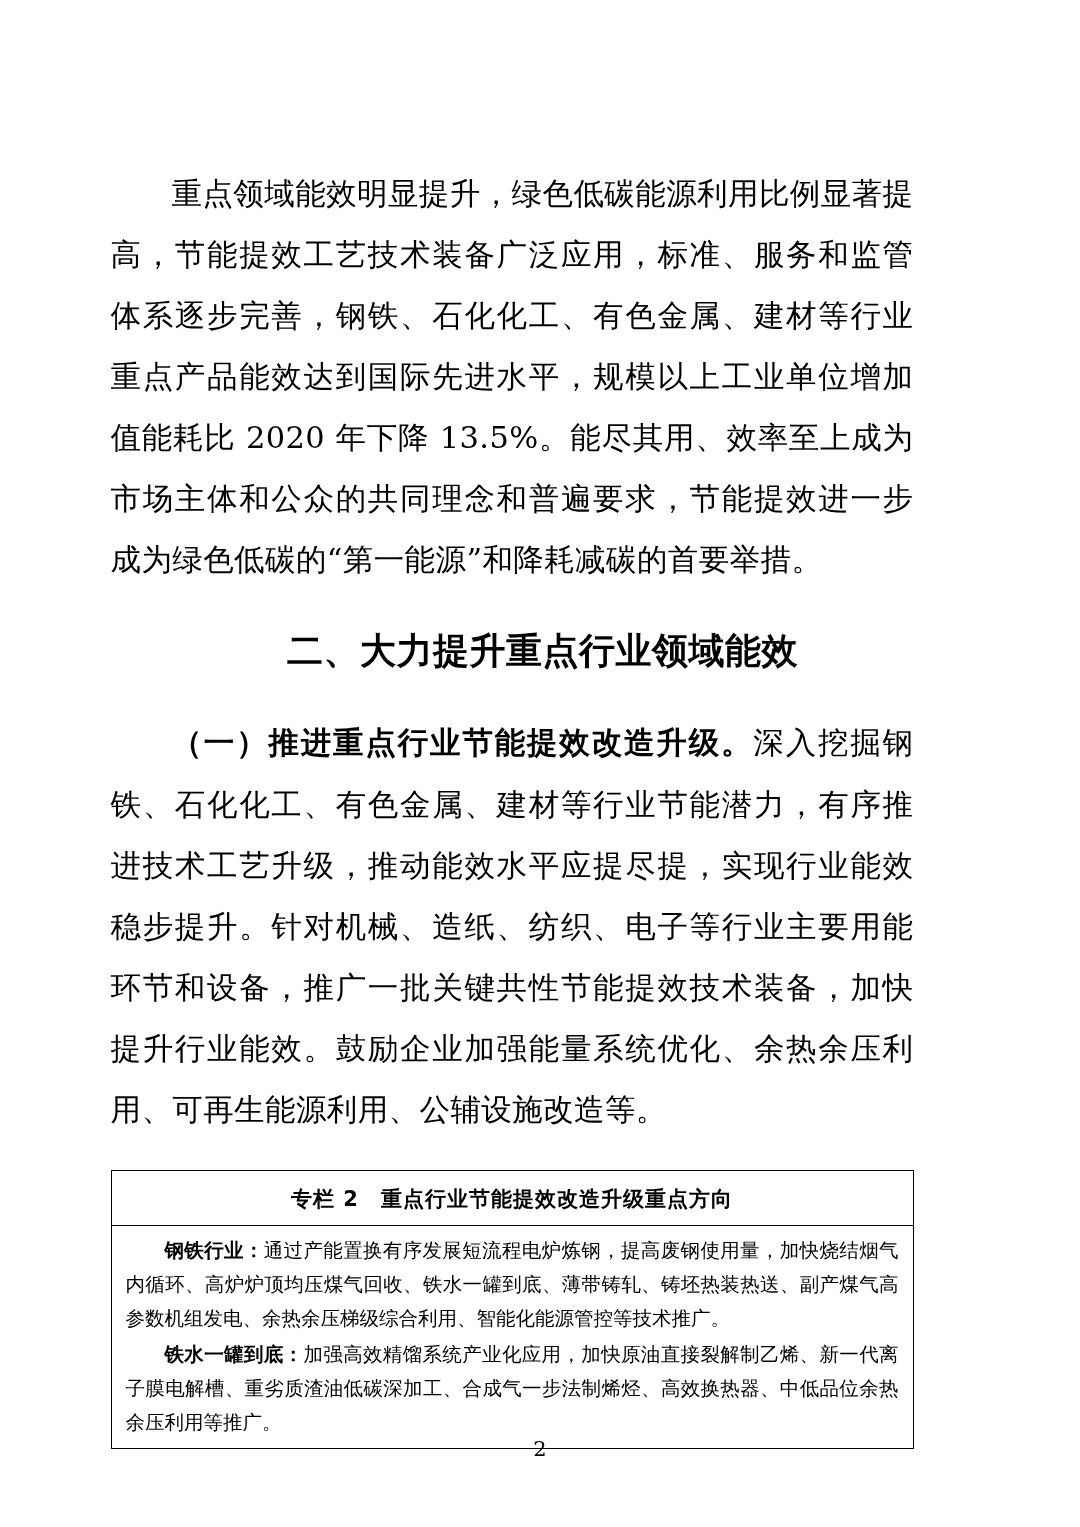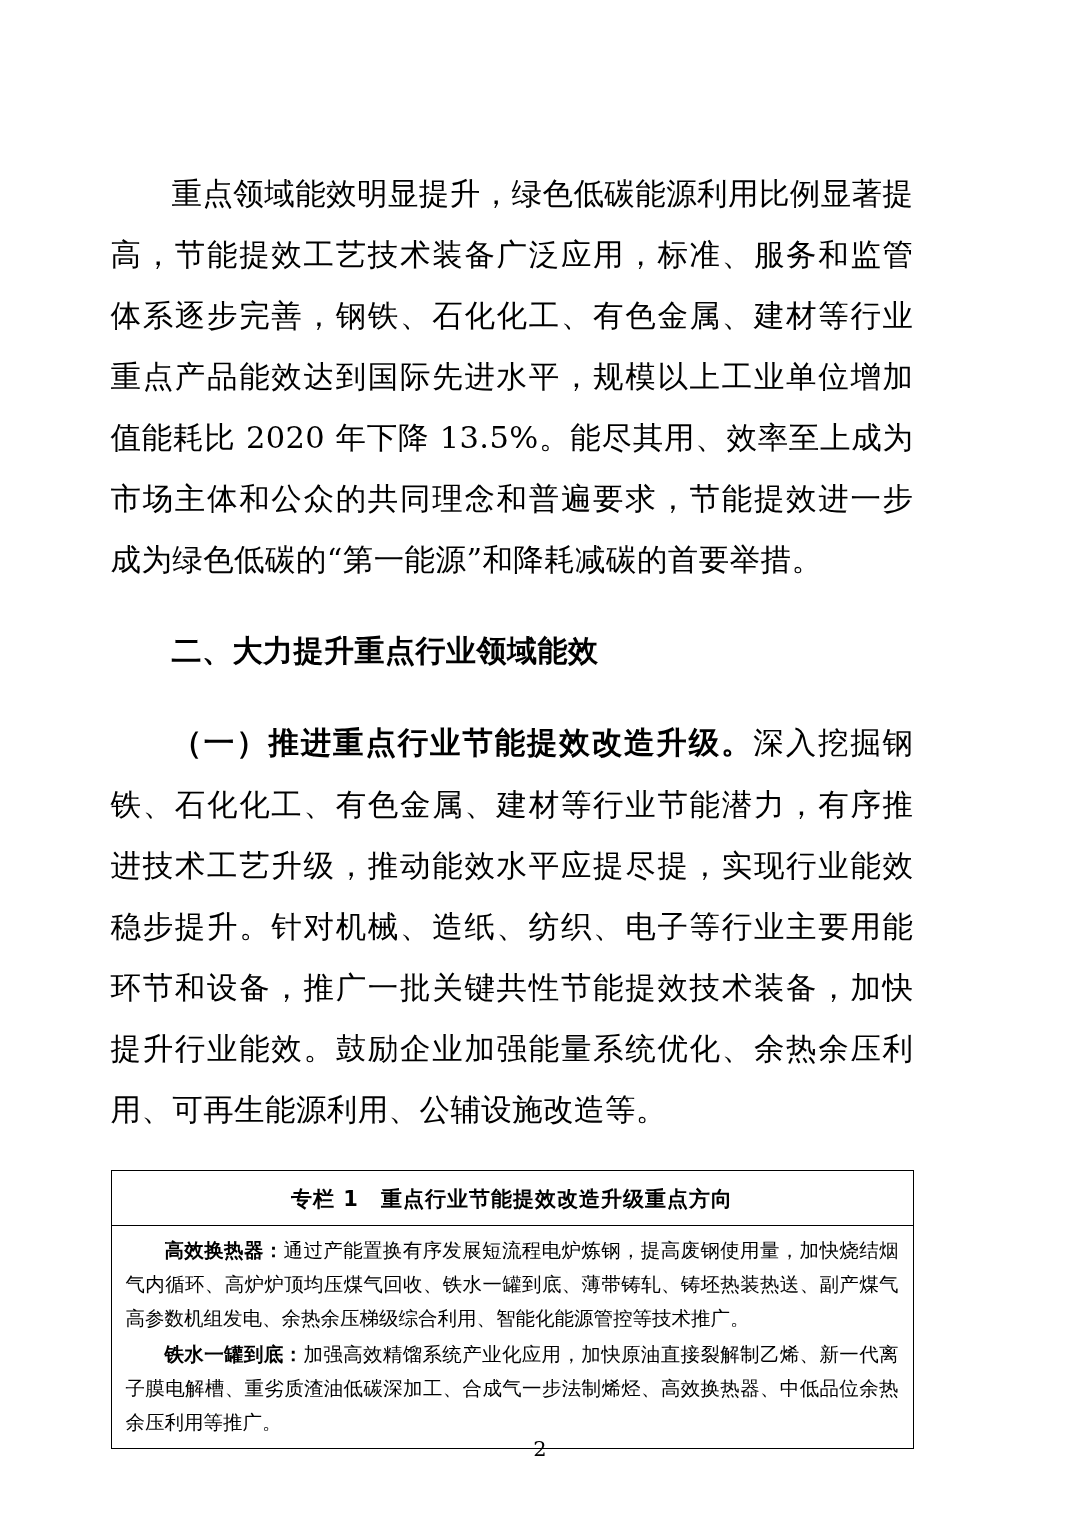--- a/index.html
+++ b/index.html
@@ -26,25 +26,26 @@
     line-height: 61px;
     text-align: justify;
     text-justify: inter-ideograph;
     letter-spacing: 0.4px;
   }
   .para-indent {
     text-indent: 61px;
   }
   .heading-2 {
     font-family: "DejaVu Sans", "Liberation Sans", sans-serif;
-    font-size: 30px;
+    font-size: 36px;
     font-weight: bold;
     line-height: 61px;
     text-indent: 61px;
     letter-spacing: 0.5px;
+    text-align: center;
   }
   .sub-heading-lead {
     font-family: Liberation Serif, serif;
     font-weight: bold;
   }
   .box {
     margin-top: 22px;
     border: 1.5px solid #000000;
     box-sizing: border-box;
     padding: 0;
@@ -90,23 +91,23 @@
 <div class="page">
 
   <p class="body-text para-indent">重点领域能效明显提升，绿色低碳能源利用比例显著提高，节能提效工艺技术装备广泛应用，标准、服务和监管体系逐步完善，钢铁、石化化工、有色金属、建材等行业重点产品能效达到国际先进水平，规模以上工业单位增加值能耗比 2020 年下降 13.5%。能尽其用、效率至上成为市场主体和公众的共同理念和普遍要求，节能提效进一步成为绿色低碳的“第一能源”和降耗减碳的首要举措。</p>
 
   <h2 class="heading-2">二、大力提升重点行业领域能效</h2>
 
 
   <p class="body-text para-indent"><span class="sub-heading-lead">（一）推进重点行业节能提效改造升级。</span><span>深入挖掘钢铁、石化化工、有色金属、建材等行业节能潜力，有序推进技术工艺升级，推动能效水平应提尽提，实现行业能效稳步提升。针对机械、造纸、纺织、电子等行业主要用能环节和设备，推广一批关键共性节能提效技术装备，加快提升行业能效。鼓励企业加强能量系统优化、余热余压利用、可再生能源利用、公辅设施改造等。</span></p>
 
   <div class="box">
-    <div class="box-title">专栏 1　重点行业节能提效改造升级重点方向</div>
+    <div class="box-title">专栏 2　重点行业节能提效改造升级重点方向</div>
     <div class="box-body">
-      <p class="box-para"><span class="box-label">高效换热器：</span><span>通过产能置换有序发展短流程电炉炼钢，提高废钢使用量，加快烧结烟气内循环、高炉炉顶均压煤气回收、铁水一罐到底、薄带铸轧、铸坯热装热送、副产煤气高参数机组发电、余热余压梯级综合利用、智能化能源管控等技术推广。</span></p>
+      <p class="box-para"><span class="box-label">钢铁行业：</span><span>通过产能置换有序发展短流程电炉炼钢，提高废钢使用量，加快烧结烟气内循环、高炉炉顶均压煤气回收、铁水一罐到底、薄带铸轧、铸坯热装热送、副产煤气高参数机组发电、余热余压梯级综合利用、智能化能源管控等技术推广。</span></p>
       <p class="box-para"><span class="box-label">铁水一罐到底：</span><span>加强高效精馏系统产业化应用，加快原油直接裂解制乙烯、新一代离子膜电解槽、重劣质渣油低碳深加工、合成气一步法制烯烃、高效换热器、中低品位余热余压利用等推广。</span></p>
 
     </div>
   </div>
 
   <div class="page-number">2</div>
 
 </div>
 
 </body></html>

